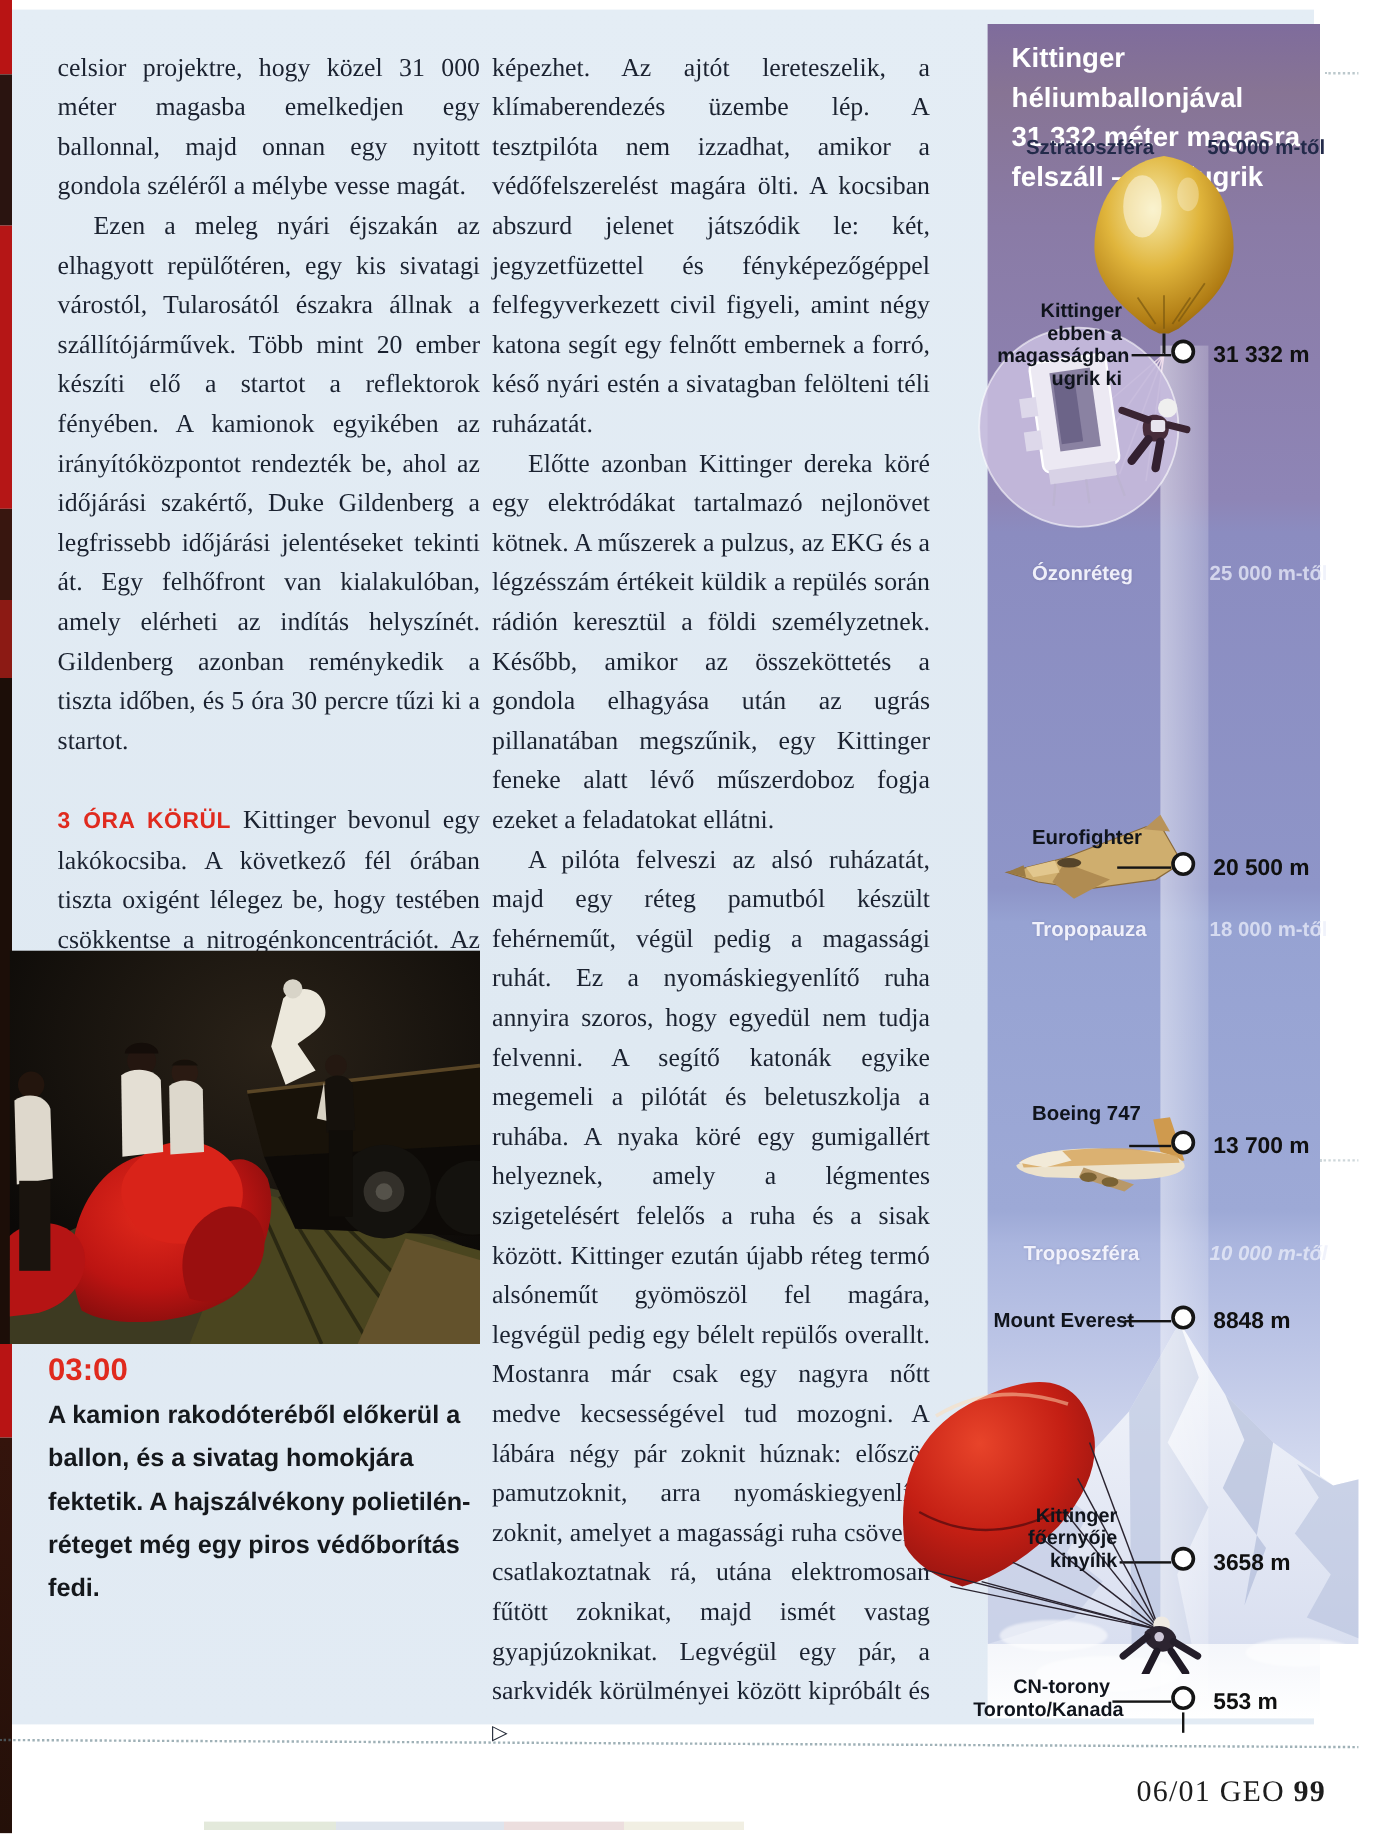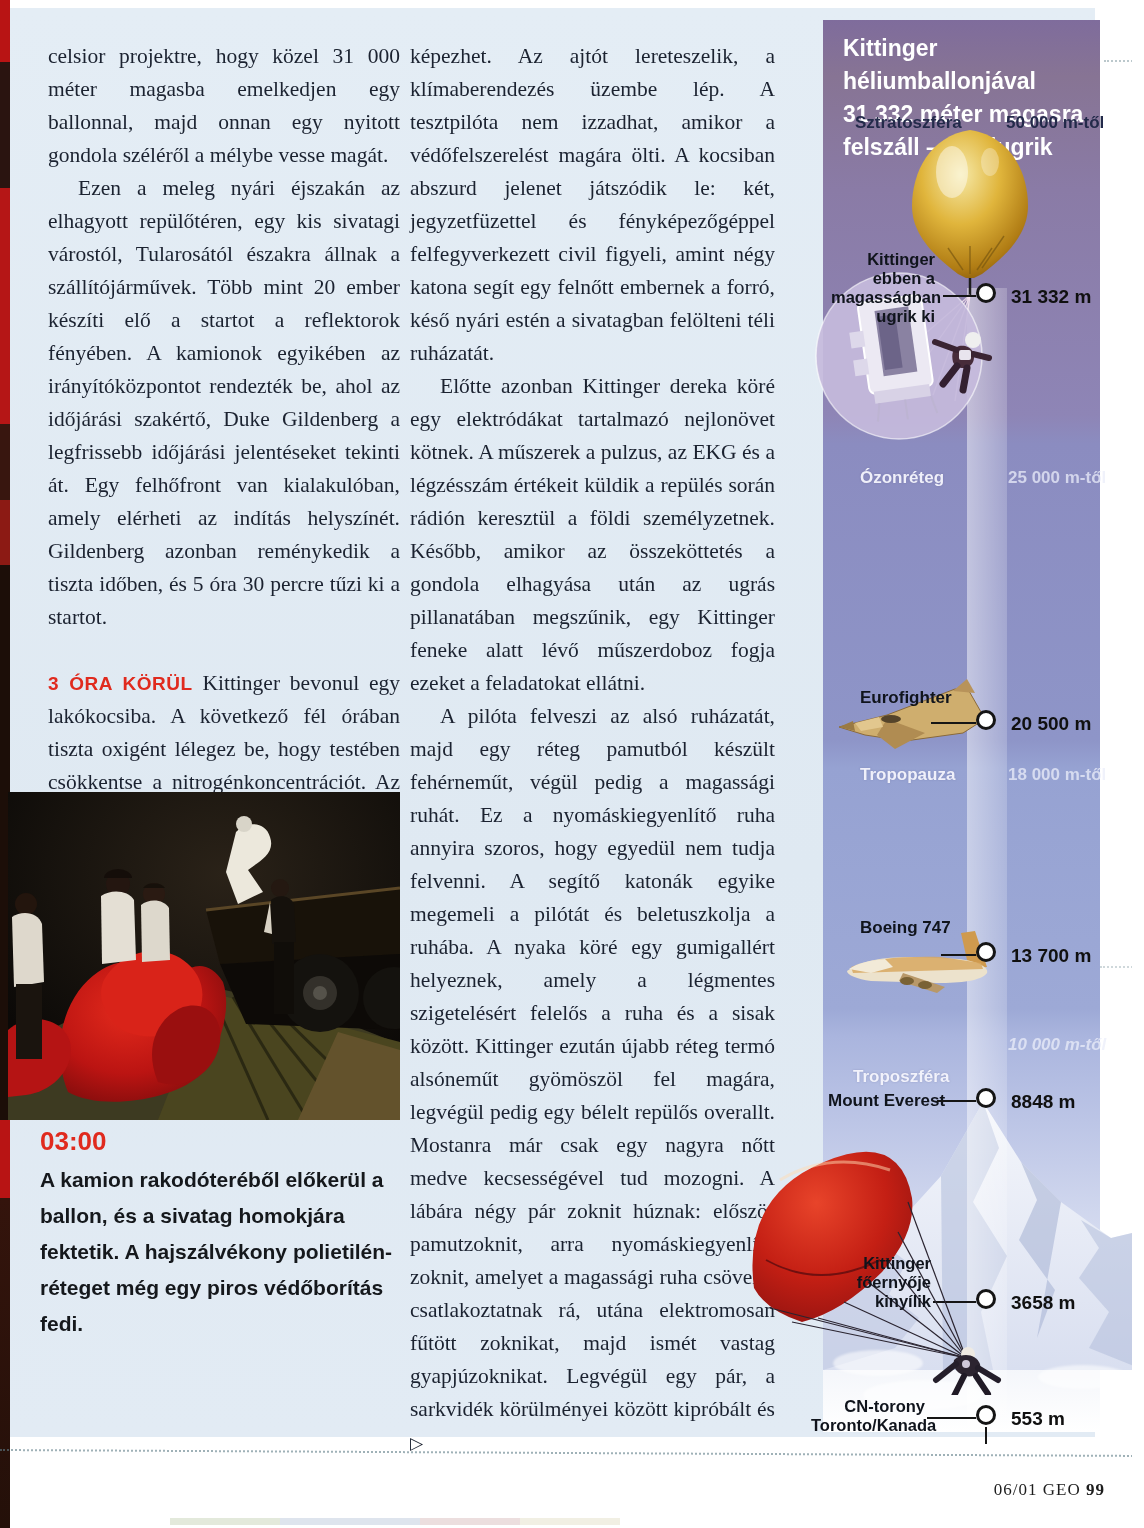--- a/index.html
+++ b/index.html
@@ -77,21 +77,21 @@
   .alt { position:absolute; font-weight:bold; font-size:19px; color:#101010; white-space:nowrap; }
   .mline { position:absolute; height:2px; background:#151515; }
   .vstem { position:absolute; width:2px; background:#151515; }
   .gfx { position:absolute; }
   .cloud { position:absolute; background:rgba(255,255,255,.55); border-radius:50%; filter:blur(1px); }
   
   .dotline { position:absolute; border-top:2px dotted rgba(95,125,135,.6); }
   
   #footer {
     position:absolute; left:930px; top:1480px; width:175px; text-align:right;
-    font-family:"Liberation Serif", serif; font-size:17px; color:#1d1d1d;
+    font-family:"Liberation Serif", serif; font-size:25px; color:#1d1d1d;
     letter-spacing:1px;
   }
   #footer .pg { font-weight:bold; }
   
   .bm { position:absolute; top:1518px; height:7px; opacity:.22; }
 </style>
 </head>
 <body>
 
 <div id="page">
@@ -209,21 +209,21 @@
       <div>31 332 méter magasra</div>
       <div>felszáll – és kiugrik</div>
     </div>
 
     <div class="lay dark" style="left:32px;top:93px;">Sztratoszféra</div>
     <div class="lay dark" style="left:183px;top:93px;">50 000 m-től</div>
     <div class="lay light" style="left:37px;top:448px;">Ózonréteg</div>
     <div class="lay dim" style="left:185px;top:448px;">25 000 m-től</div>
     <div class="lay light" style="left:37px;top:745px;">Tropopauza</div>
     <div class="lay dim" style="left:185px;top:745px;">18 000 m-től</div>
-    <div class="lay light" style="left:30px;top:1015px;margin-top:32px;">Troposzféra</div>
+    <div class="lay light" style="left:30px;top:1015px;">Troposzféra</div>
     <div class="lay dim" style="left:185px;top:1015px;font-style:italic;">10 000 m-től</div>
 
     <svg class="gfx" style="left:85px;top:108px;" width="125" height="168" viewBox="0 0 125 168">
       <defs>
         <radialGradient id="gold" cx="42%" cy="30%" r="75%">
           <stop offset="0%" stop-color="#f6e9a8"></stop>
             <stop offset="45%" stop-color="#e0b53c"></stop>
           <stop offset="85%" stop-color="#b07c14"></stop>
             <stop offset="100%" stop-color="#8a5c0e"></stop>
         </radialGradient>

